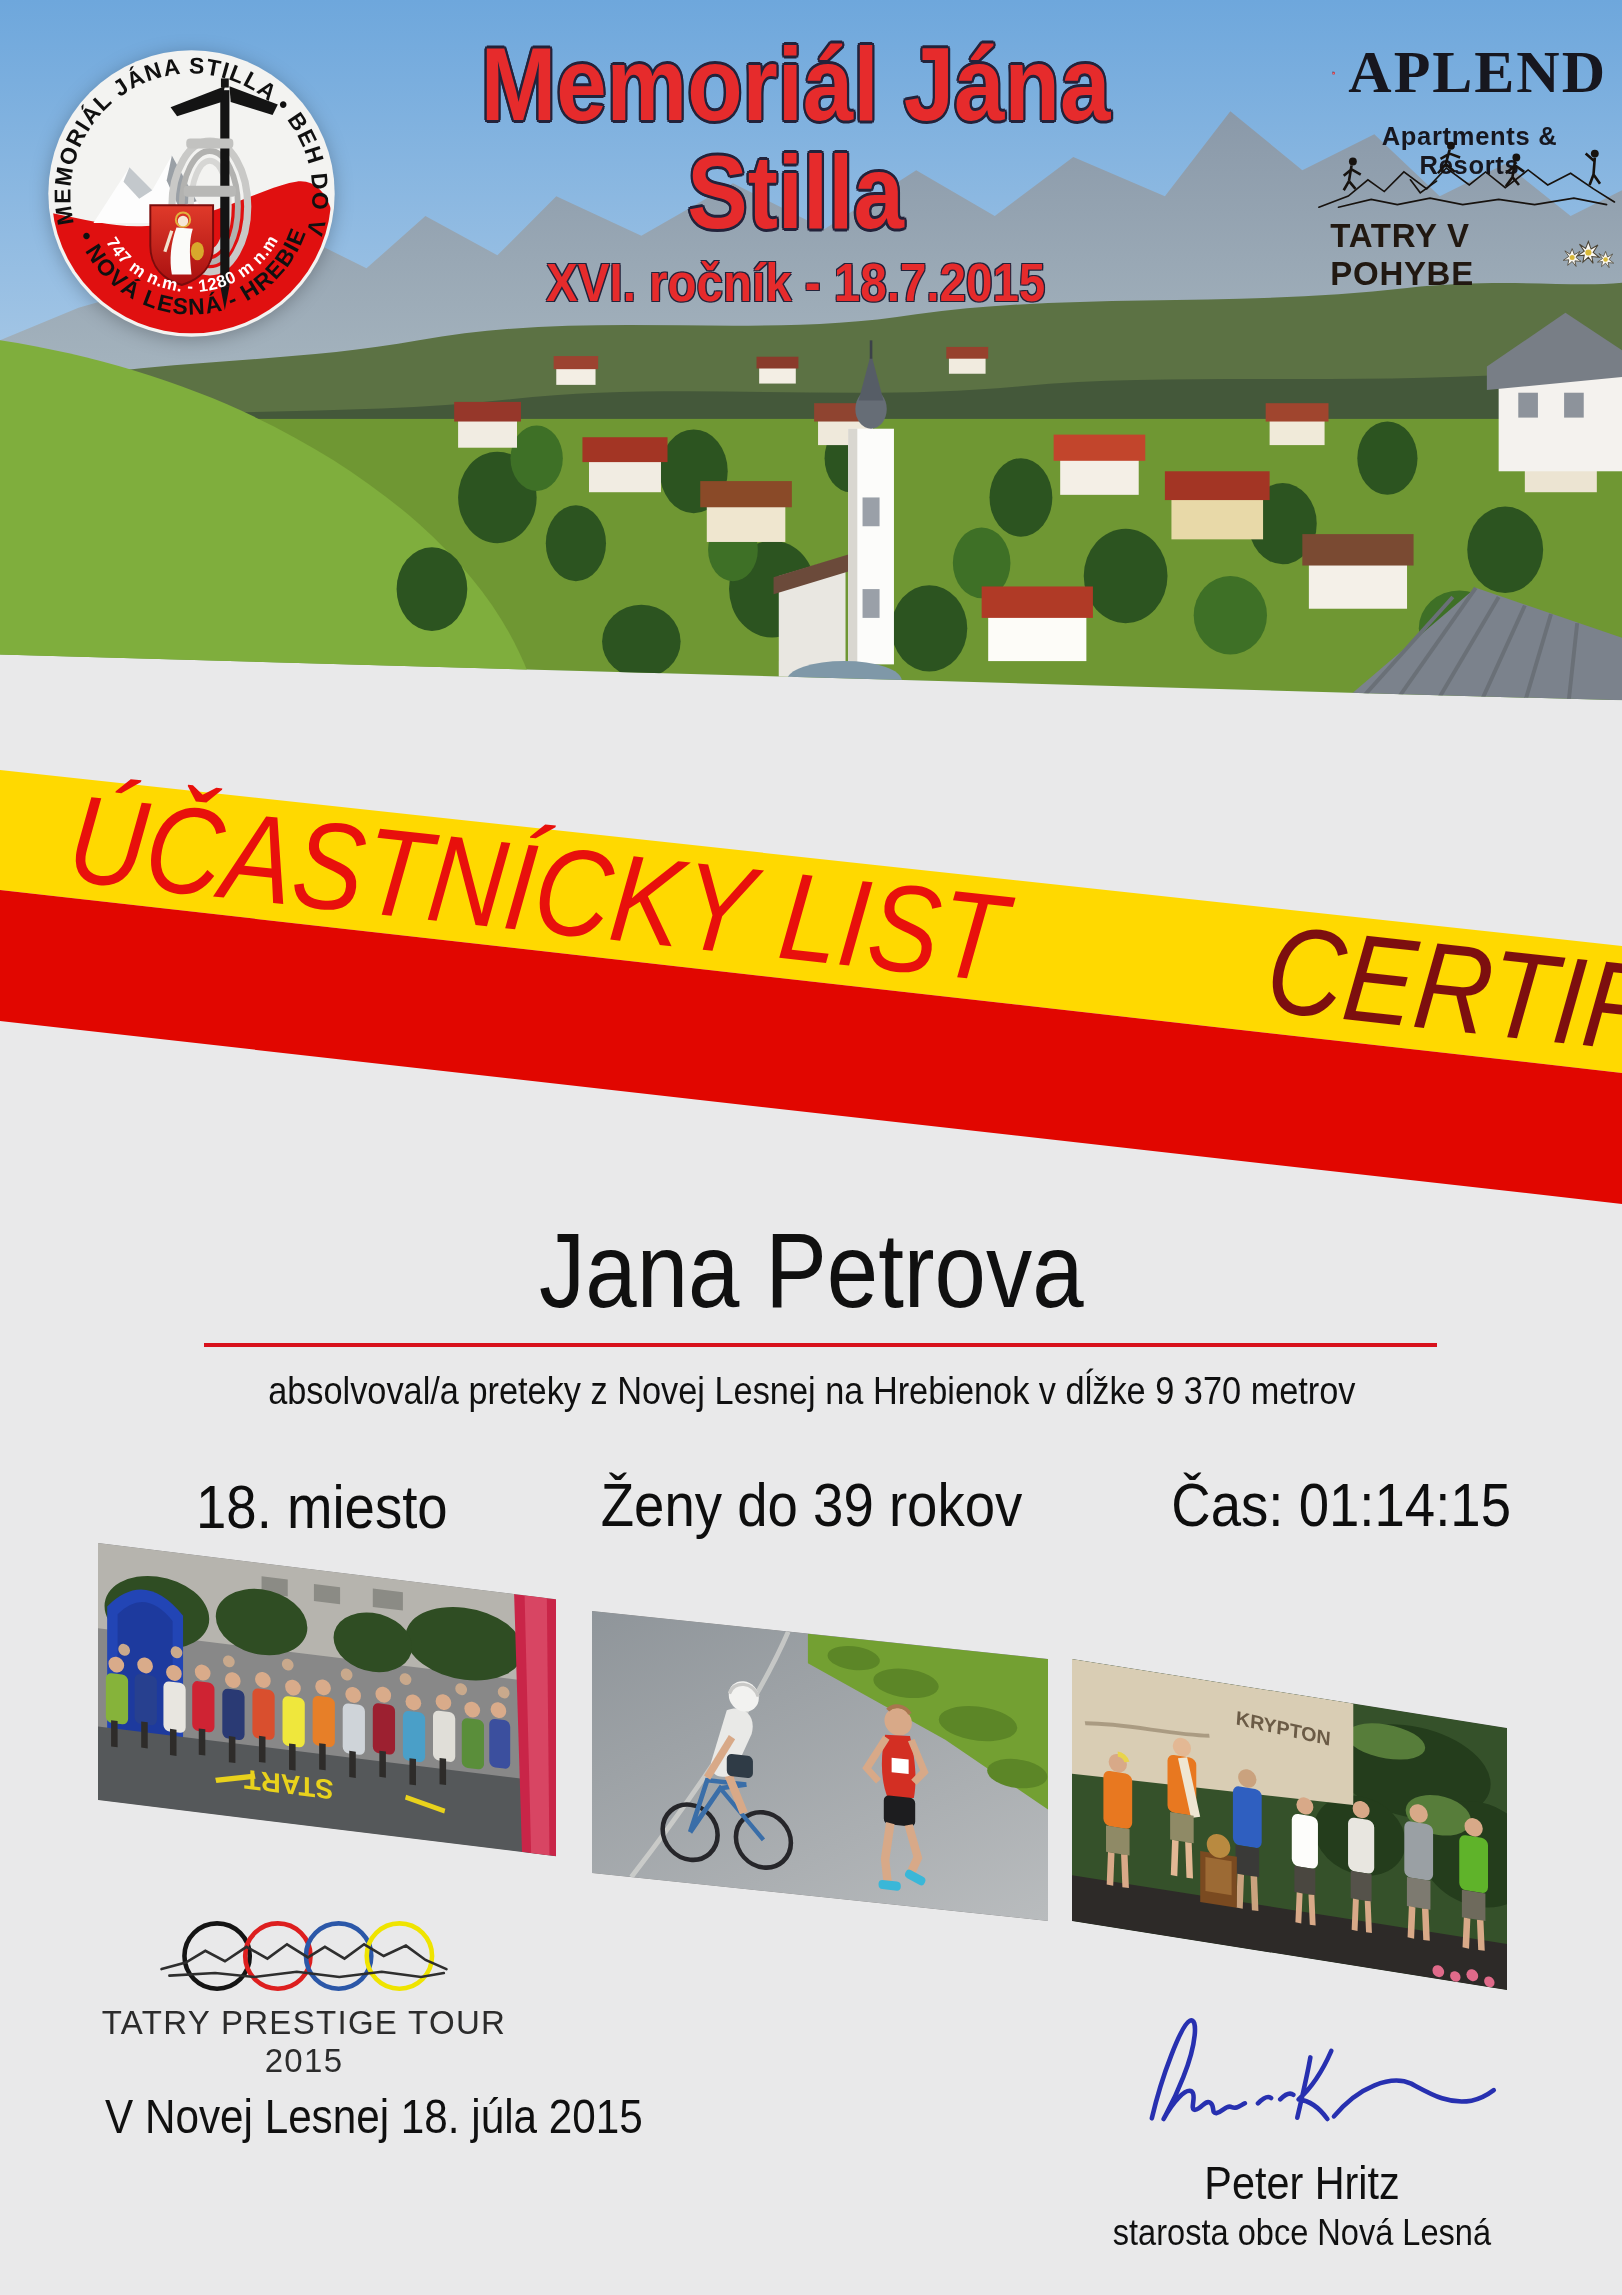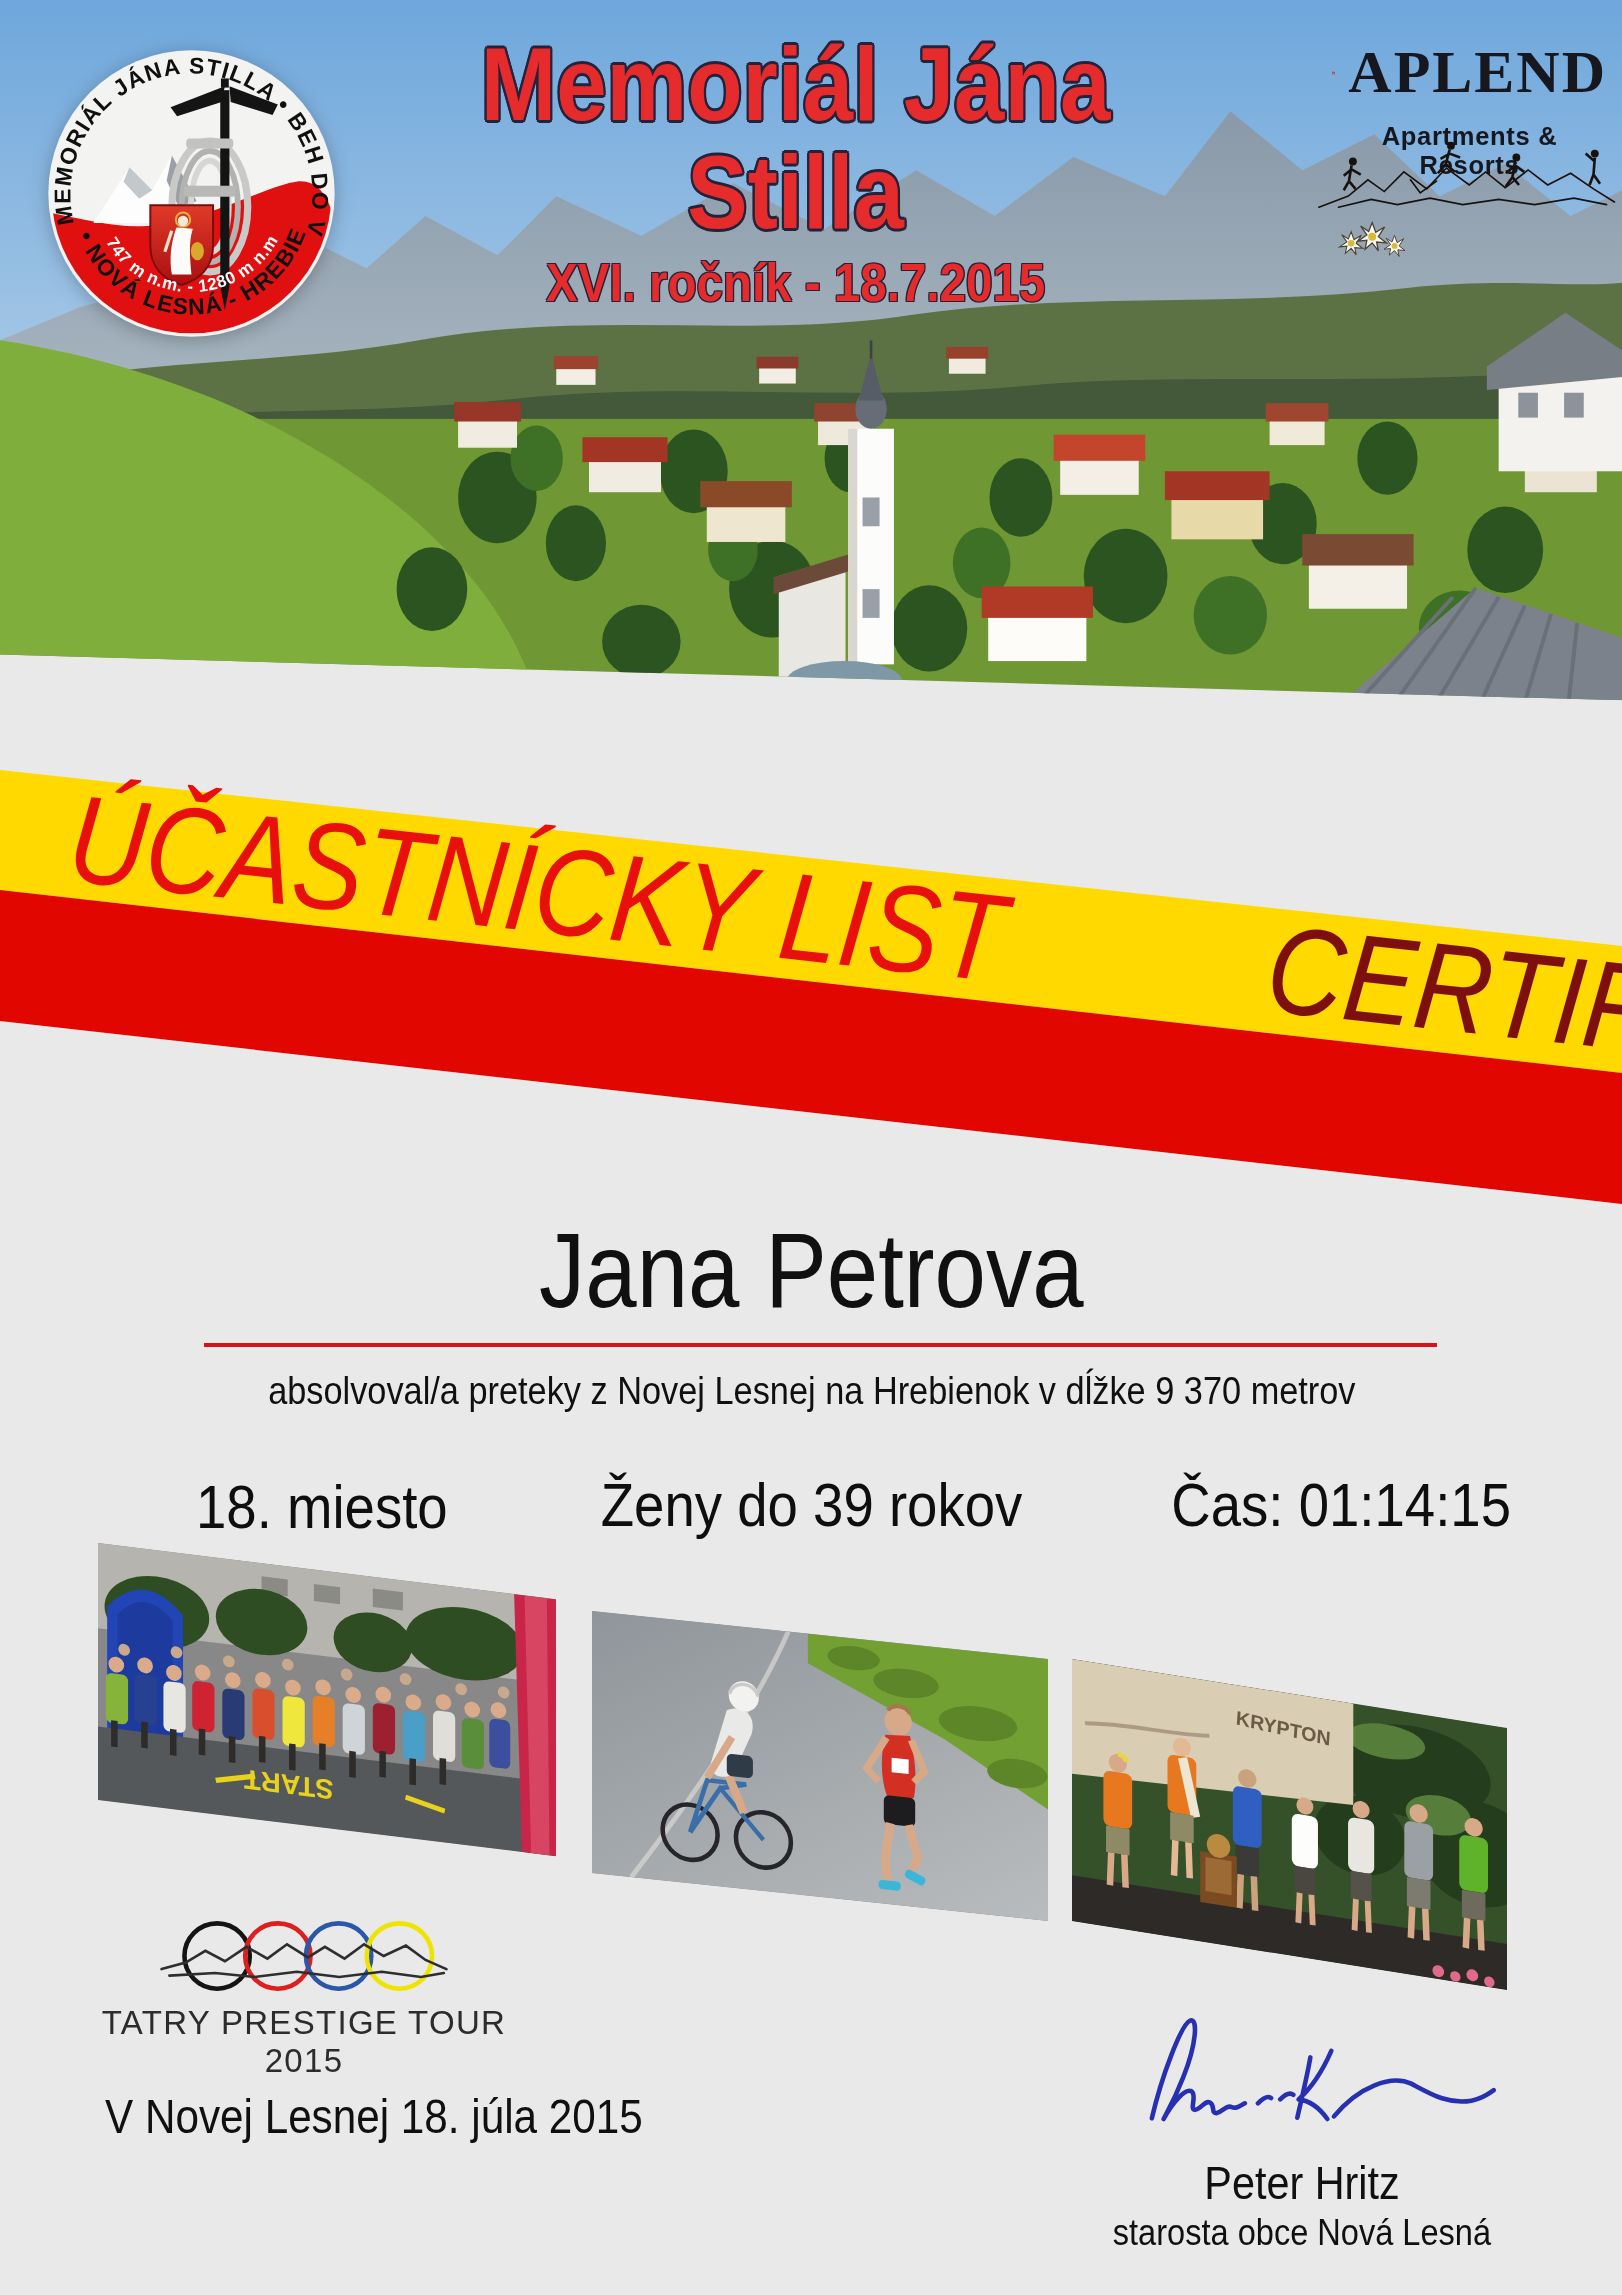--- a/index.html
+++ b/index.html
@@ -297,20 +297,21 @@
           <path d="M60,48 L56,72 M60,54 L48,64 M60,54 L74,62 M56,72 L48,86 M56,72 L66,84" stroke="#17120e" stroke-width="4" fill="none"></path>
         <circle cx="212" cy="18" r="6"></circle>
           <path d="M210,24 L204,46 M210,30 L196,38 M210,30 L226,36 M204,46 L192,60 M204,46 L218,58" stroke="#17120e" stroke-width="4" fill="none"></path>
         <circle cx="312" cy="36" r="6"></circle>
           <path d="M310,42 L306,66 M310,48 L296,60 M310,48 L324,58 M306,66 L296,80 M306,66 L316,78" stroke="#17120e" stroke-width="4" fill="none"></path>
         <circle cx="432" cy="30" r="6"></circle>
           <path d="M432,36 L430,62 M432,42 L418,30 M430,62 L424,78 M430,62 L440,76" stroke="#17120e" stroke-width="4" fill="none"></path>
       </g>
     </svg>
     <div class="tvp-label">
+      <span>TATRY V POHYBE</span>
       <svg width="79" height="46" viewBox="0 0 120 70" style="margin-left:3.9px">
         <defs>
           <g id="edel">
             <path d="M0,-16 L4,-5 L14,-11 L7,0 L16,7 L5,6 L7,16 L0,7 L-8,14 L-6,4 L-16,5 L-6,-2 L-13,-12 L-4,-6 Z" fill="#faf8f2" stroke="#4a4334" stroke-width="1.5"></path>
             <circle r="4.5" fill="#d8b93a"></circle>
           </g>
         </defs>
         <use href="#edel" transform="translate(26,40) scale(1.1)"></use>
         <use href="#edel" transform="translate(58,30) scale(1.35)"></use>
         <use href="#edel" transform="translate(92,44) scale(1.0)"></use>

